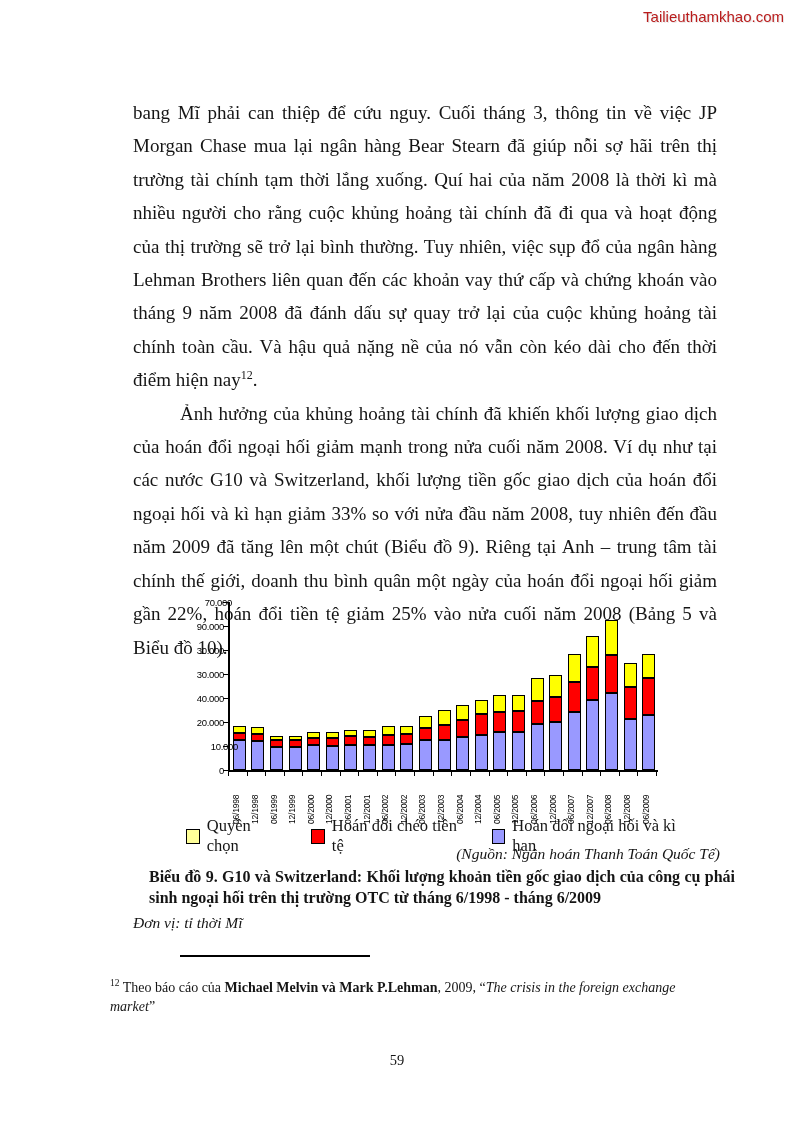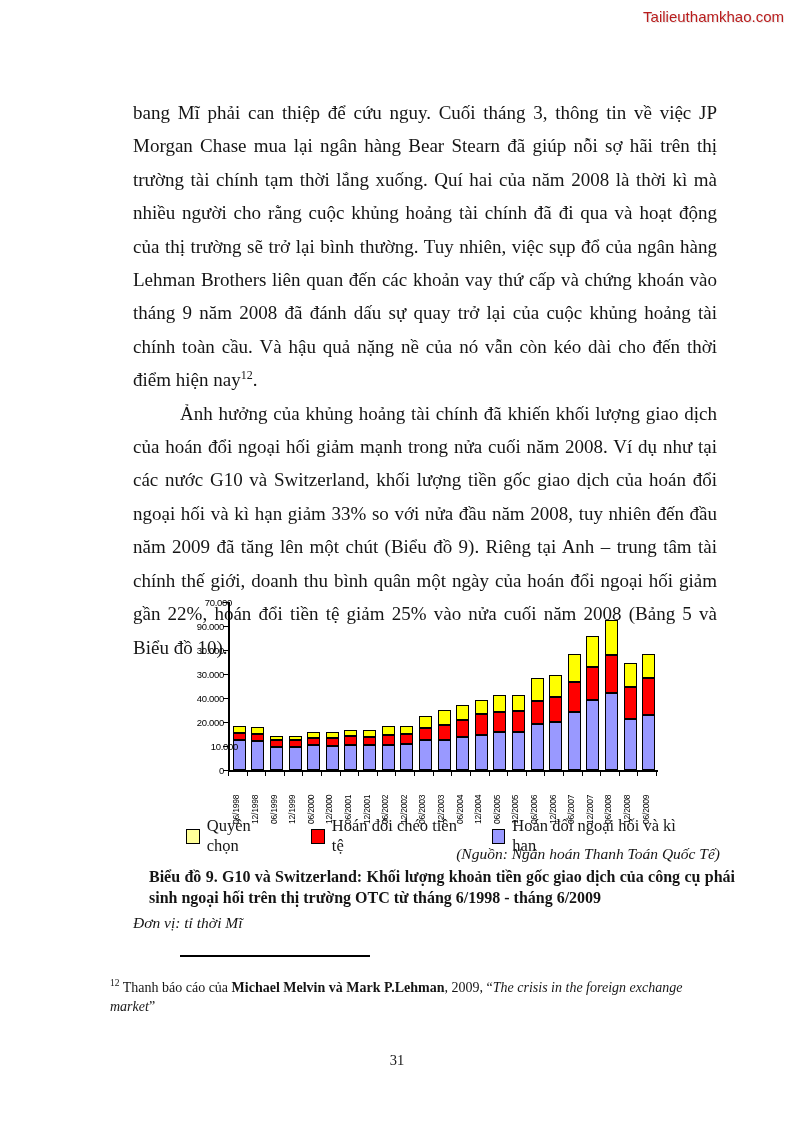--- a/index.html
+++ b/index.html
@@ -258,16 +258,16 @@
       </div>
     </div>
 </div>
 
 <div class="source-note">(Nguồn: Ngân hoán Thanh Toán Quốc Tế)</div>
 <div class="caption">Biểu đồ 9. G10 và Switzerland: Khối lượng khoản tiền gốc giao dịch của công cụ phái sinh ngoại hối trên thị trường OTC từ tháng 6/1998 - tháng 6/2009</div>
 <div class="unit-note">Đơn vị: tỉ thời Mĩ</div>
 
 <div class="footnote-rule"></div>
 <div class="footnote">
-  <sup>12</sup><span> Thanh báo cáo của </span><span class="fn-bold">Michael Melvin và Mark P.Lehman</span><span>, 2009, “</span><span class="fn-italic">The crisis in the foreign exchange market</span><span>”</span>
+  <sup>12</sup><span> Theo báo cáo của </span><span class="fn-bold">Michael Melvin và Mark P.Lehman</span><span>, 2009, “</span><span class="fn-italic">The crisis in the foreign exchange market</span><span>”</span>
 </div>
 
-<div class="page-number">31</div>
+<div class="page-number">59</div>
 
 </body></html>

